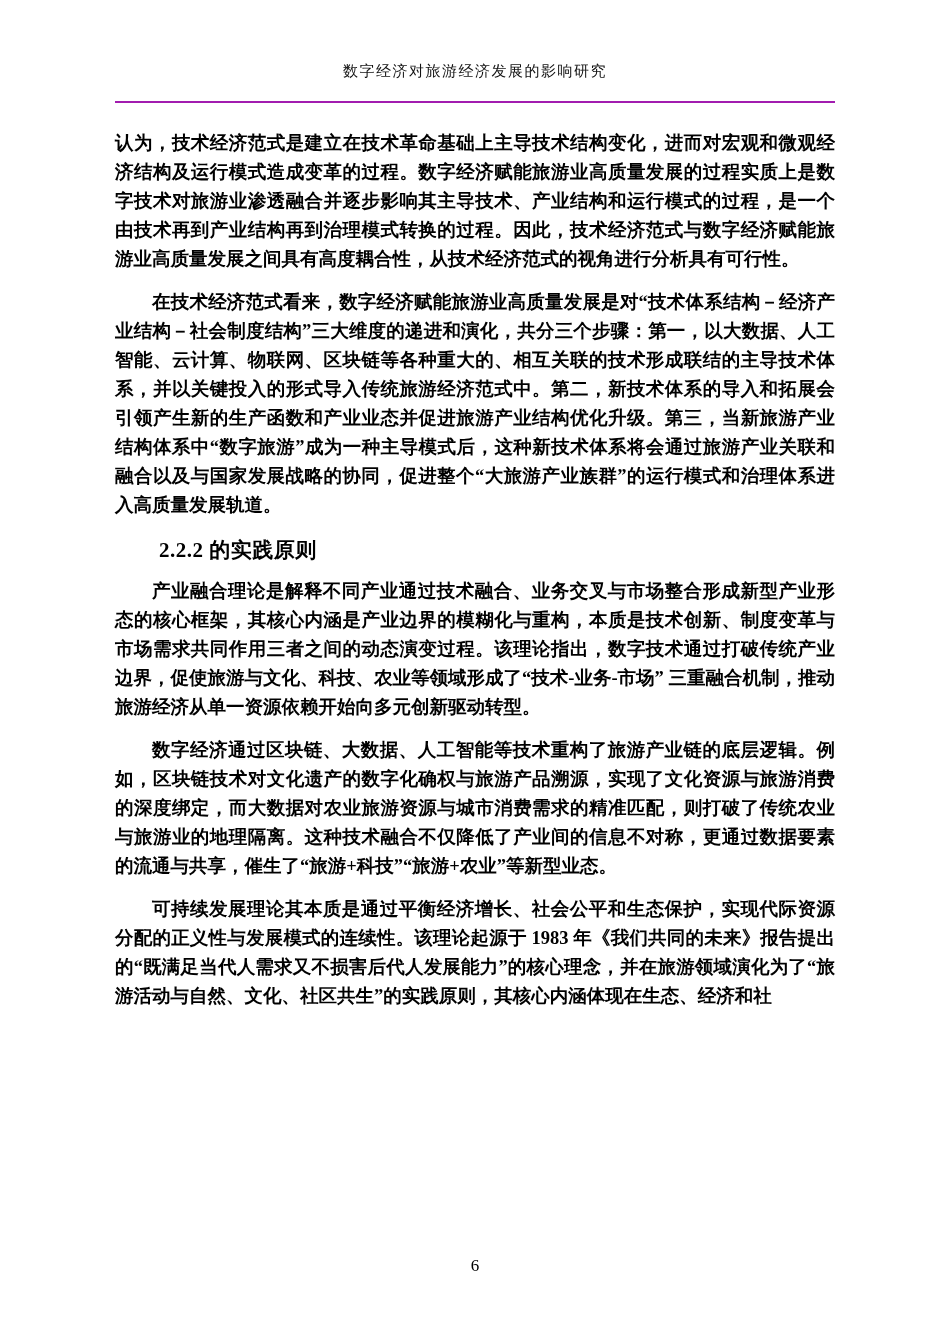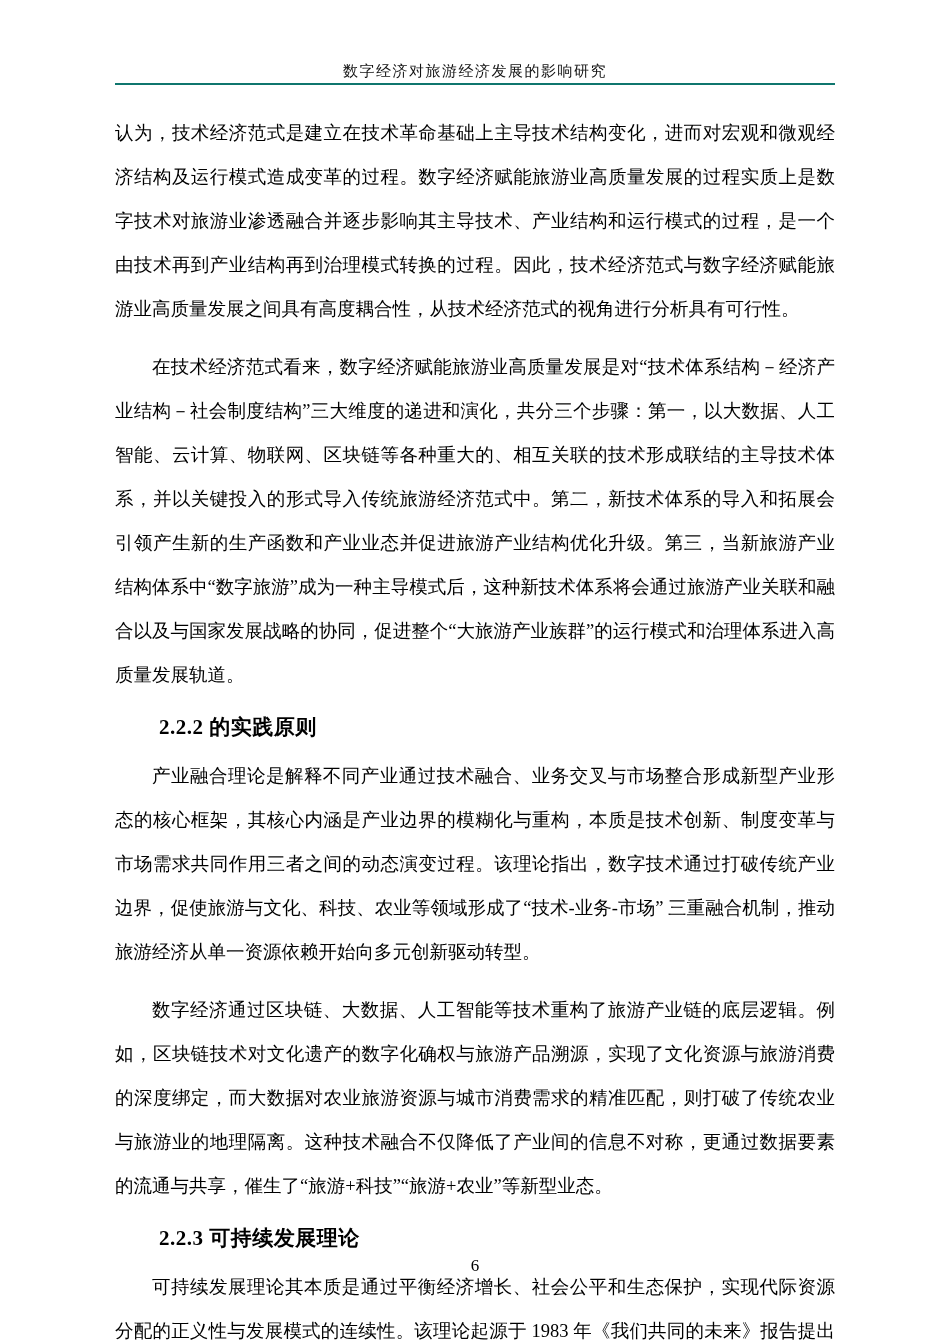--- a/index.html
+++ b/index.html
@@ -10,36 +10,37 @@
     height: 1344px;
     background: #ffffff;
     position: relative;
     padding: 62px 115px 0 115px;
     font-family: "Liberation Serif", "DejaVu Serif", serif;
     color: #000000;
     overflow: hidden;
   }
   .page-header {
     text-align: center;
-    padding-bottom: 2px;
-    border-bottom: 2px solid #0f766e;
+    padding-bottom: 20px;
+    border-bottom: 2px solid #a21caf;
     margin-bottom: 26px;
   }
   .header-title {
     font-size: 15px;
     letter-spacing: 1.5px;
     color: #111111;
   }
   .para {
     font-size: 18.5px;
-    line-height: 44px;
+    line-height: 29px;
     text-align: justify;
     text-indent: 2em;
     margin-bottom: 14px;
     word-break: break-all;
+    font-weight: bold;
   }
   .para.no-indent { text-indent: 0; }
   .section-heading {
     font-size: 21px;
     font-weight: bold;
     padding-left: 44px;
     margin: 16px 0 13px 0;
     letter-spacing: 0.5px;
   }
   .page-footer {
@@ -67,21 +68,20 @@
     <p class="para no-indent">认为，技术经济范式是建立在技术革命基础上主导技术结构变化，进而对宏观和微观经济结构及运行模式造成变革的过程。数字经济赋能旅游业高质量发展的过程实质上是数字技术对旅游业渗透融合并逐步影响其主导技术、产业结构和运行模式的过程，是一个由技术再到产业结构再到治理模式转换的过程。因此，技术经济范式与数字经济赋能旅游业高质量发展之间具有高度耦合性，从技术经济范式的视角进行分析具有可行性。</p>
 
     <p class="para">在技术经济范式看来，数字经济赋能旅游业高质量发展是对“技术体系结构－经济产业结构－社会制度结构”三大维度的递进和演化，共分三个步骤：第一，以大数据、人工智能、云计算、物联网、区块链等各种重大的、相互关联的技术形成联结的主导技术体系，并以关键投入的形式导入传统旅游经济范式中。第二，新技术体系的导入和拓展会引领产生新的生产函数和产业业态并促进旅游产业结构优化升级。第三，当新旅游产业结构体系中“数字旅游”成为一种主导模式后，这种新技术体系将会通过旅游产业关联和融合以及与国家发展战略的协同，促进整个“大旅游产业族群”的运行模式和治理体系进入高质量发展轨道。</p>
 
     <h2 class="section-heading">2.2.2 的实践原则</h2>
 
     <p class="para">产业融合理论是解释不同产业通过技术融合、业务交叉与市场整合形成新型产业形态的核心框架，其核心内涵是产业边界的模糊化与重构，本质是技术创新、制度变革与市场需求共同作用三者之间的动态演变过程。该理论指出，数字技术通过打破传统产业边界，促使旅游与文化、科技、农业等领域形成了“技术-业务-市场” 三重融合机制，推动旅游经济从单一资源依赖开始向多元创新驱动转型。</p>
 
     <p class="para">数字经济通过区块链、大数据、人工智能等技术重构了旅游产业链的底层逻辑。例如，区块链技术对文化遗产的数字化确权与旅游产品溯源，实现了文化资源与旅游消费的深度绑定，而大数据对农业旅游资源与城市消费需求的精准匹配，则打破了传统农业与旅游业的地理隔离。这种技术融合不仅降低了产业间的信息不对称，更通过数据要素的流通与共享，催生了“旅游+科技”“旅游+农业”等新型业态。</p>
 
-    <h2 class="section-heading">2.2.3 可持续发展理论</h2>
 
     <p class="para">可持续发展理论其本质是通过平衡经济增长、社会公平和生态保护，实现代际资源分配的正义性与发展模式的连续性。该理论起源于 1983 年《我们共同的未来》报告提出的“既满足当代人需求又不损害后代人发展能力”的核心理念，并在旅游领域演化为了“旅游活动与自然、文化、社区共生”的实践原则，其核心内涵体现在生态、经济和社</p>
 
   </main>
 
   <footer class="page-footer">
     <span class="page-number">6</span>
   </footer>
 
 </div>

